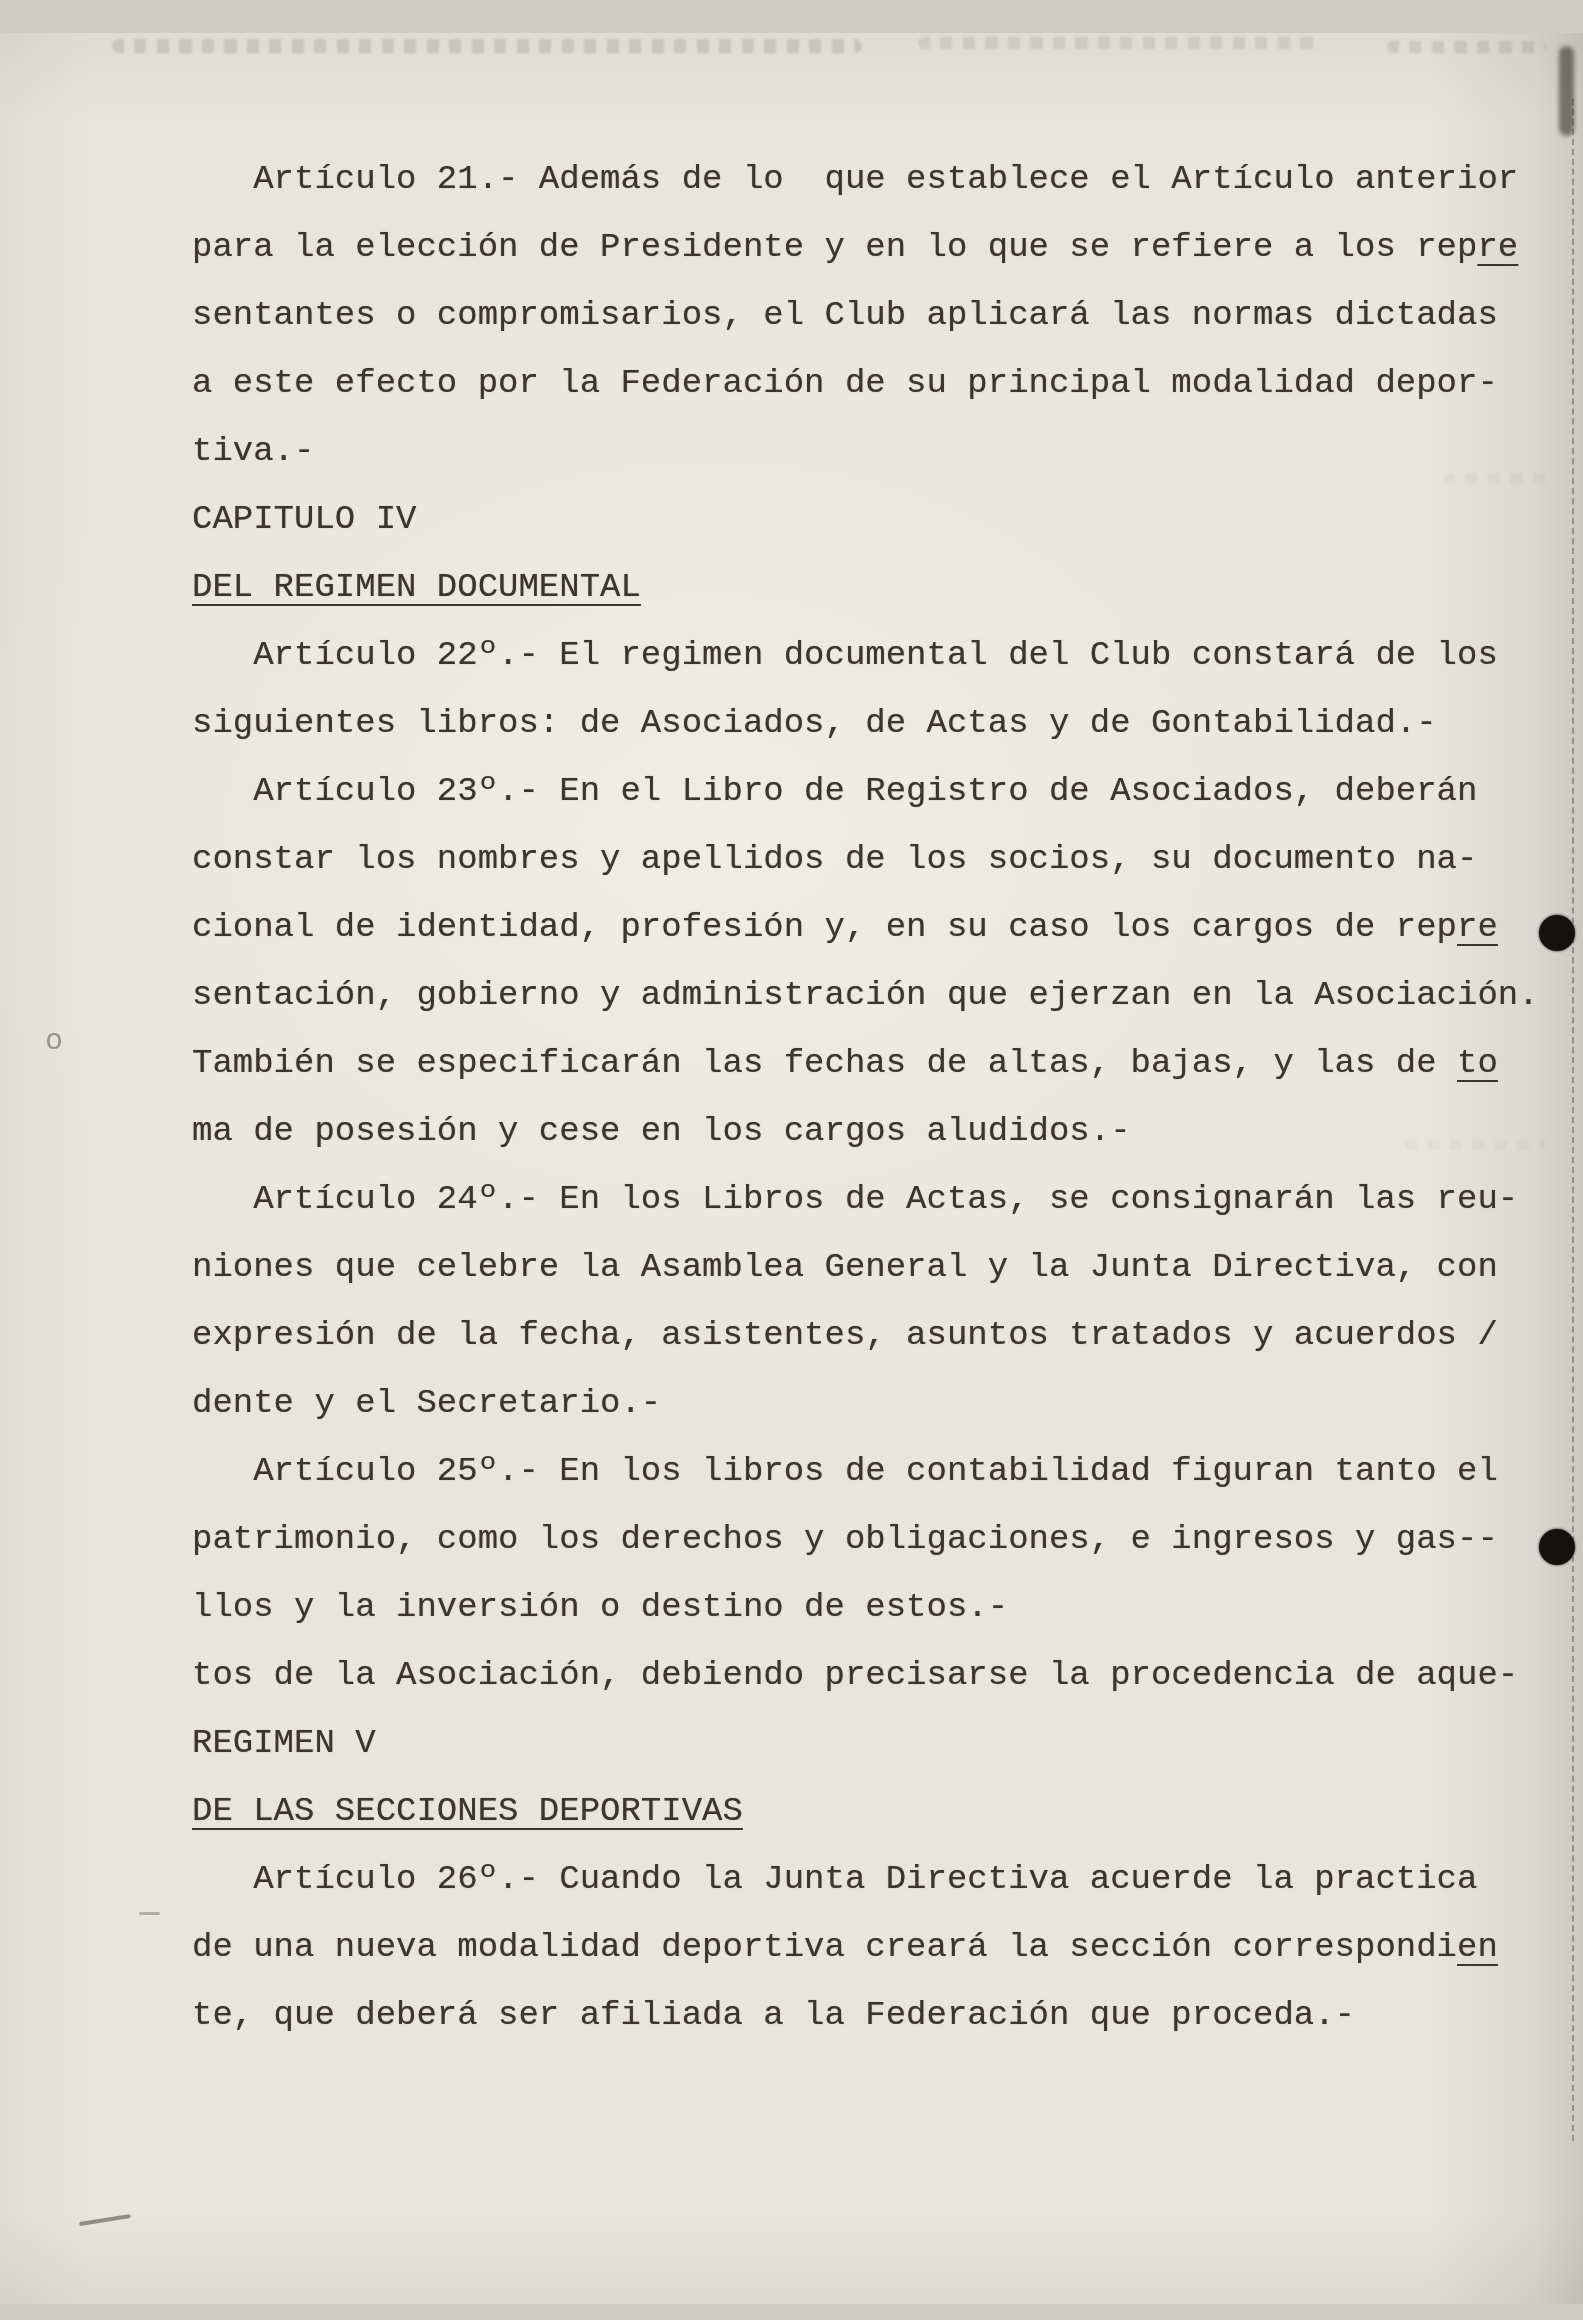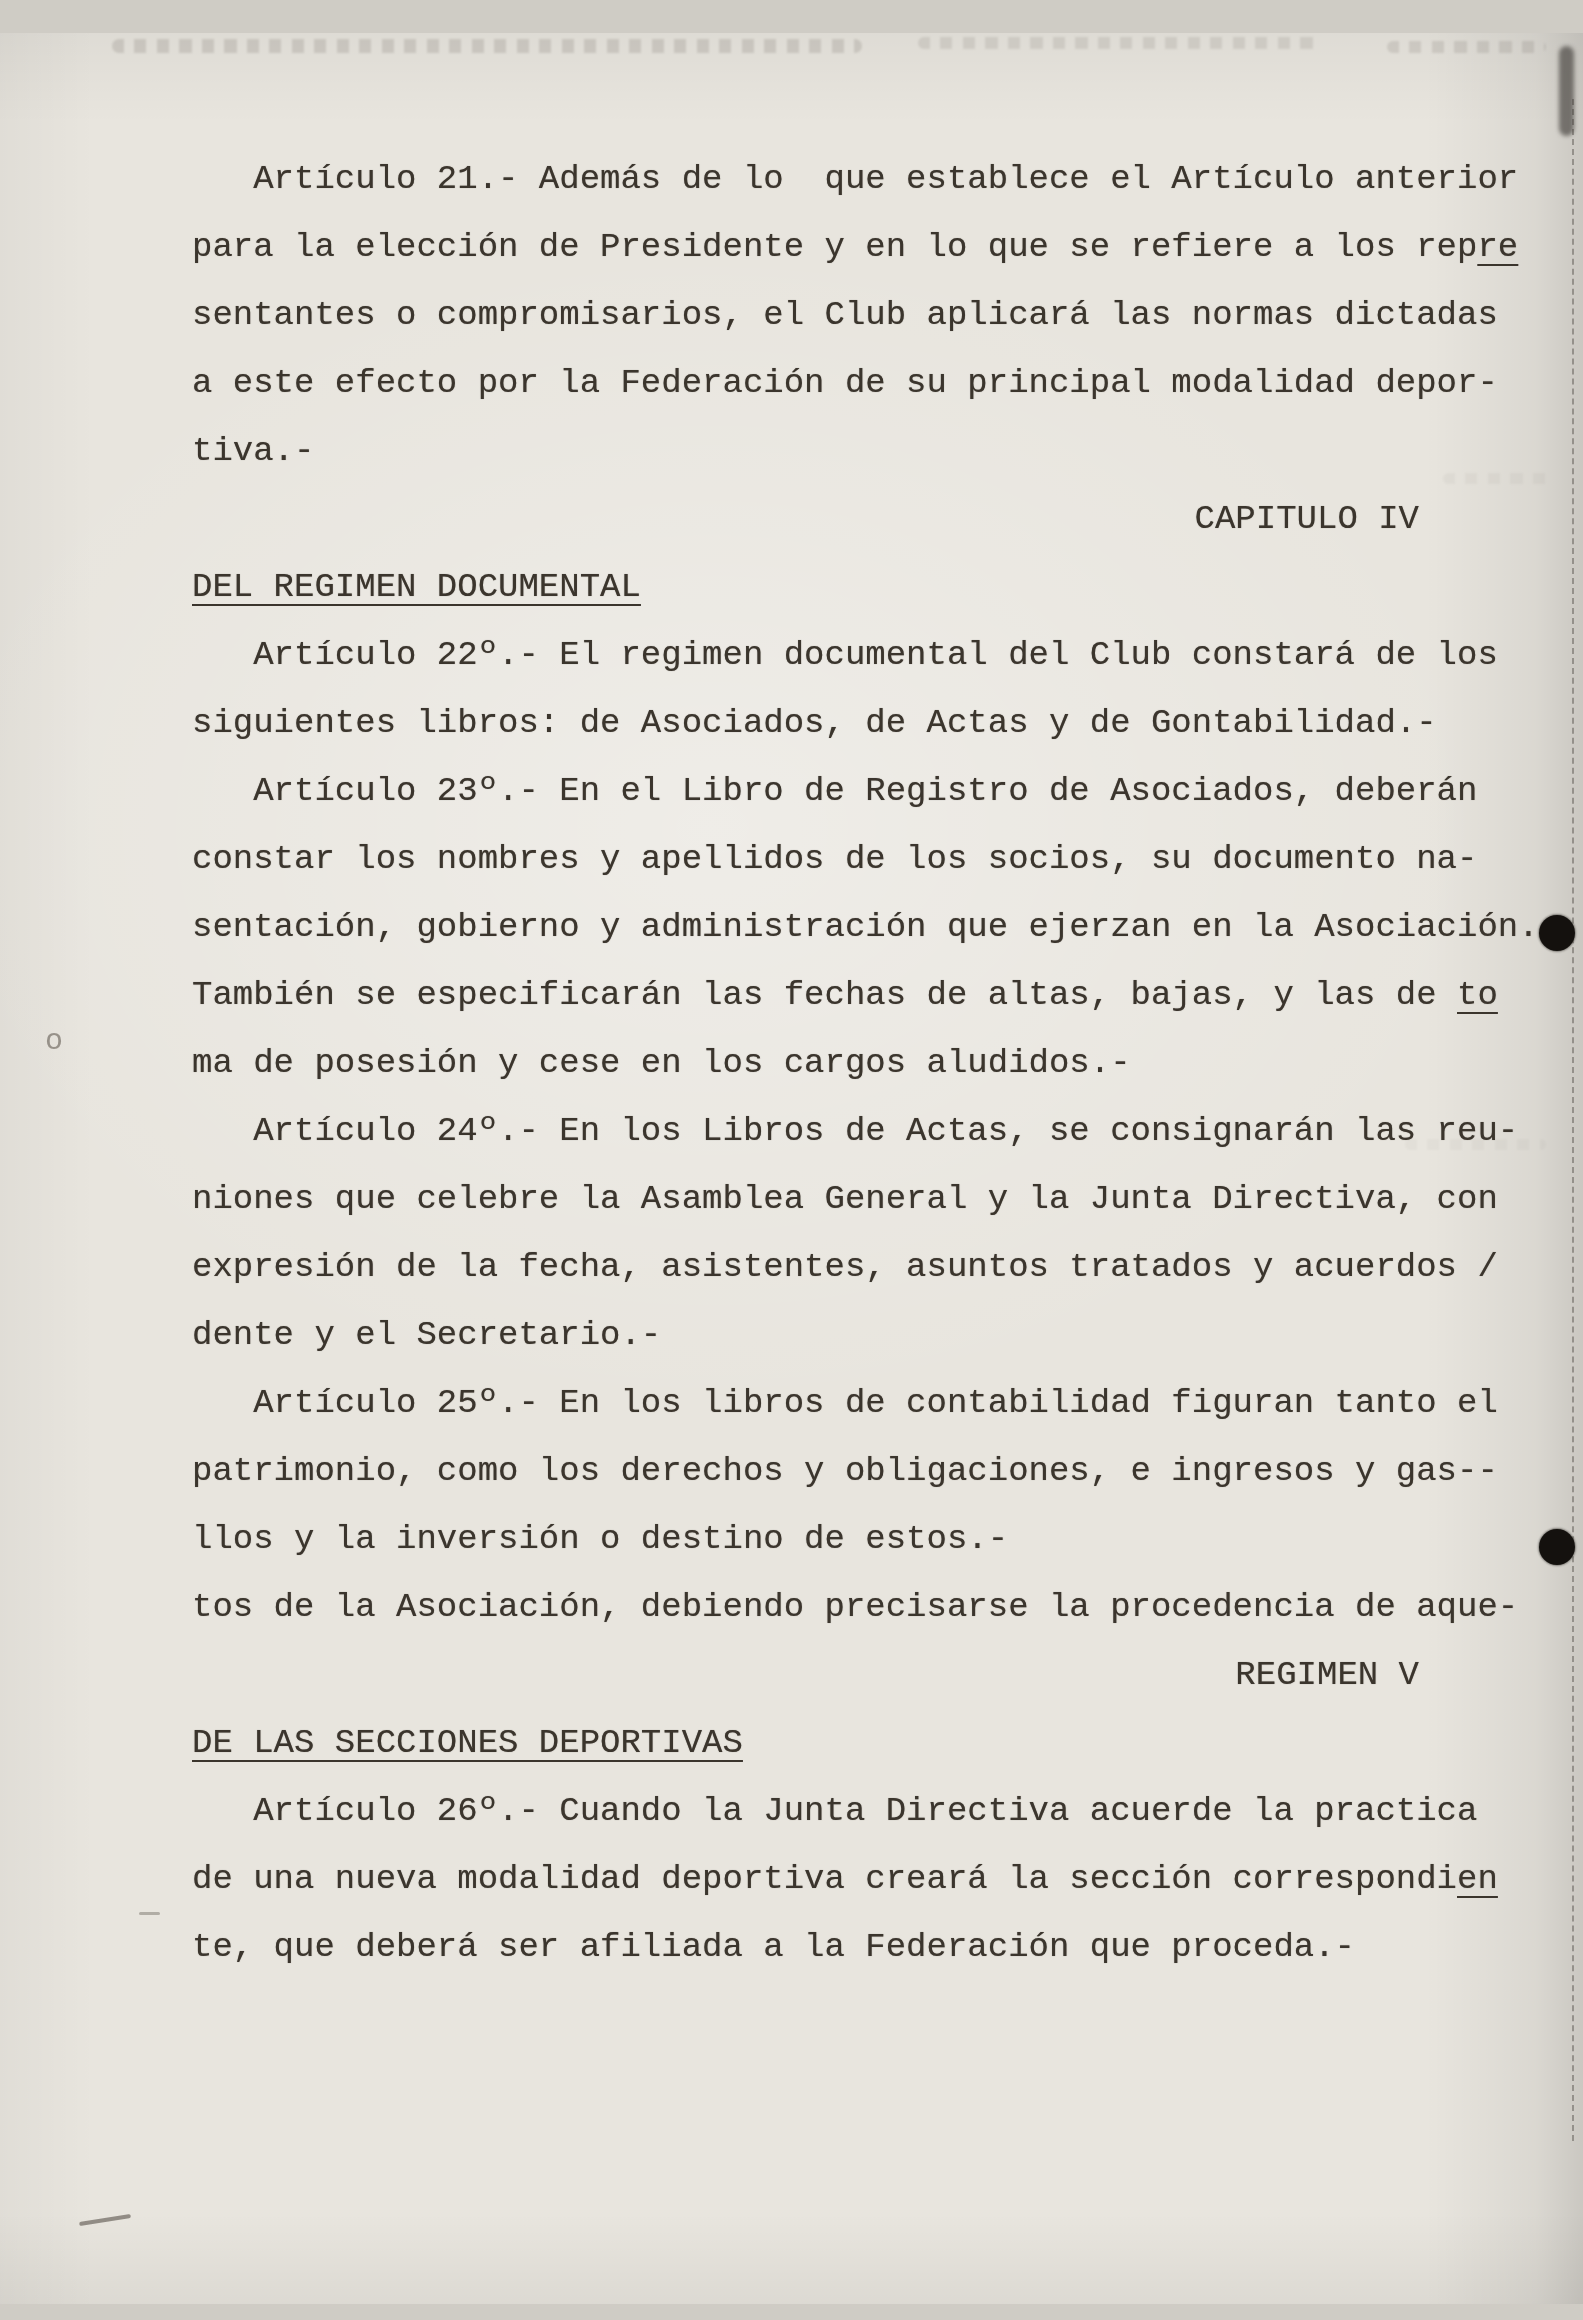--- a/index.html
+++ b/index.html
@@ -20,21 +20,21 @@
       var(--paper, #e8e5de);
     margin-top: 33px;
   }
   .doc {
     position: absolute; left: 192px; top: 112px; width: 1368px;
     font-size: 34px; line-height: 68px;
     color: var(--ink, #3b352d);
     text-shadow: 0 0 0.9px rgba(59,53,45,0.55);
   }
   .line { white-space: pre; height: 68px; }
-  .line.centered { text-align: right; padding-right: 141px; }
+  .line.centered { text-align: left; padding-right: 141px; }
   .heading-underline, .u {
     text-decoration: underline;
     text-underline-offset: 7.5px;
     text-decoration-thickness: 2.3px;
   }
   .ink-dot {
     position: absolute; width: 36px; height: 36px; border-radius: 50%;
     background: var(--dot, #14110e);
     box-shadow: 0 0 1.9px 0.9px rgba(20,17,14,0.45);
   }
@@ -93,20 +93,21 @@
       </div>
       <div class="line centered">CAPITULO IV</div>
       <div class="line"><span class="heading-underline">DEL REGIMEN DOCUMENTAL</span></div>
       <div>
         <div class="line">   Artículo 22º.- El regimen documental del Club constará de los</div>
         <div class="line">siguientes libros: de Asociados, de Actas y de Gontabilidad.-</div>
       </div>
       <div>
         <div class="line">   Artículo 23º.- En el Libro de Registro de Asociados, deberán</div>
         <div class="line">constar los nombres y apellidos de los socios, su documento na-</div>
+        <div class="line">cional de identidad, profesión y, en su caso los cargos de rep<span class="u">re</span></div>
         <div class="line">sentación, gobierno y administración que ejerzan en la Asociación.</div>
         <div class="line">También se especificarán las fechas de altas, bajas, y las de <span class="u">to</span></div>
         <div class="line">ma de posesión y cese en los cargos aludidos.-</div>
       </div>
       <div>
         <div class="line">   Artículo 24º.- En los Libros de Actas, se consignarán las reu-</div>
         <div class="line">niones que celebre la Asamblea General y la Junta Directiva, con</div>
         <div class="line">expresión de la fecha, asistentes, asuntos tratados y acuerdos /</div>
         <div class="line">dente y el Secretario.-</div>
       </div>

